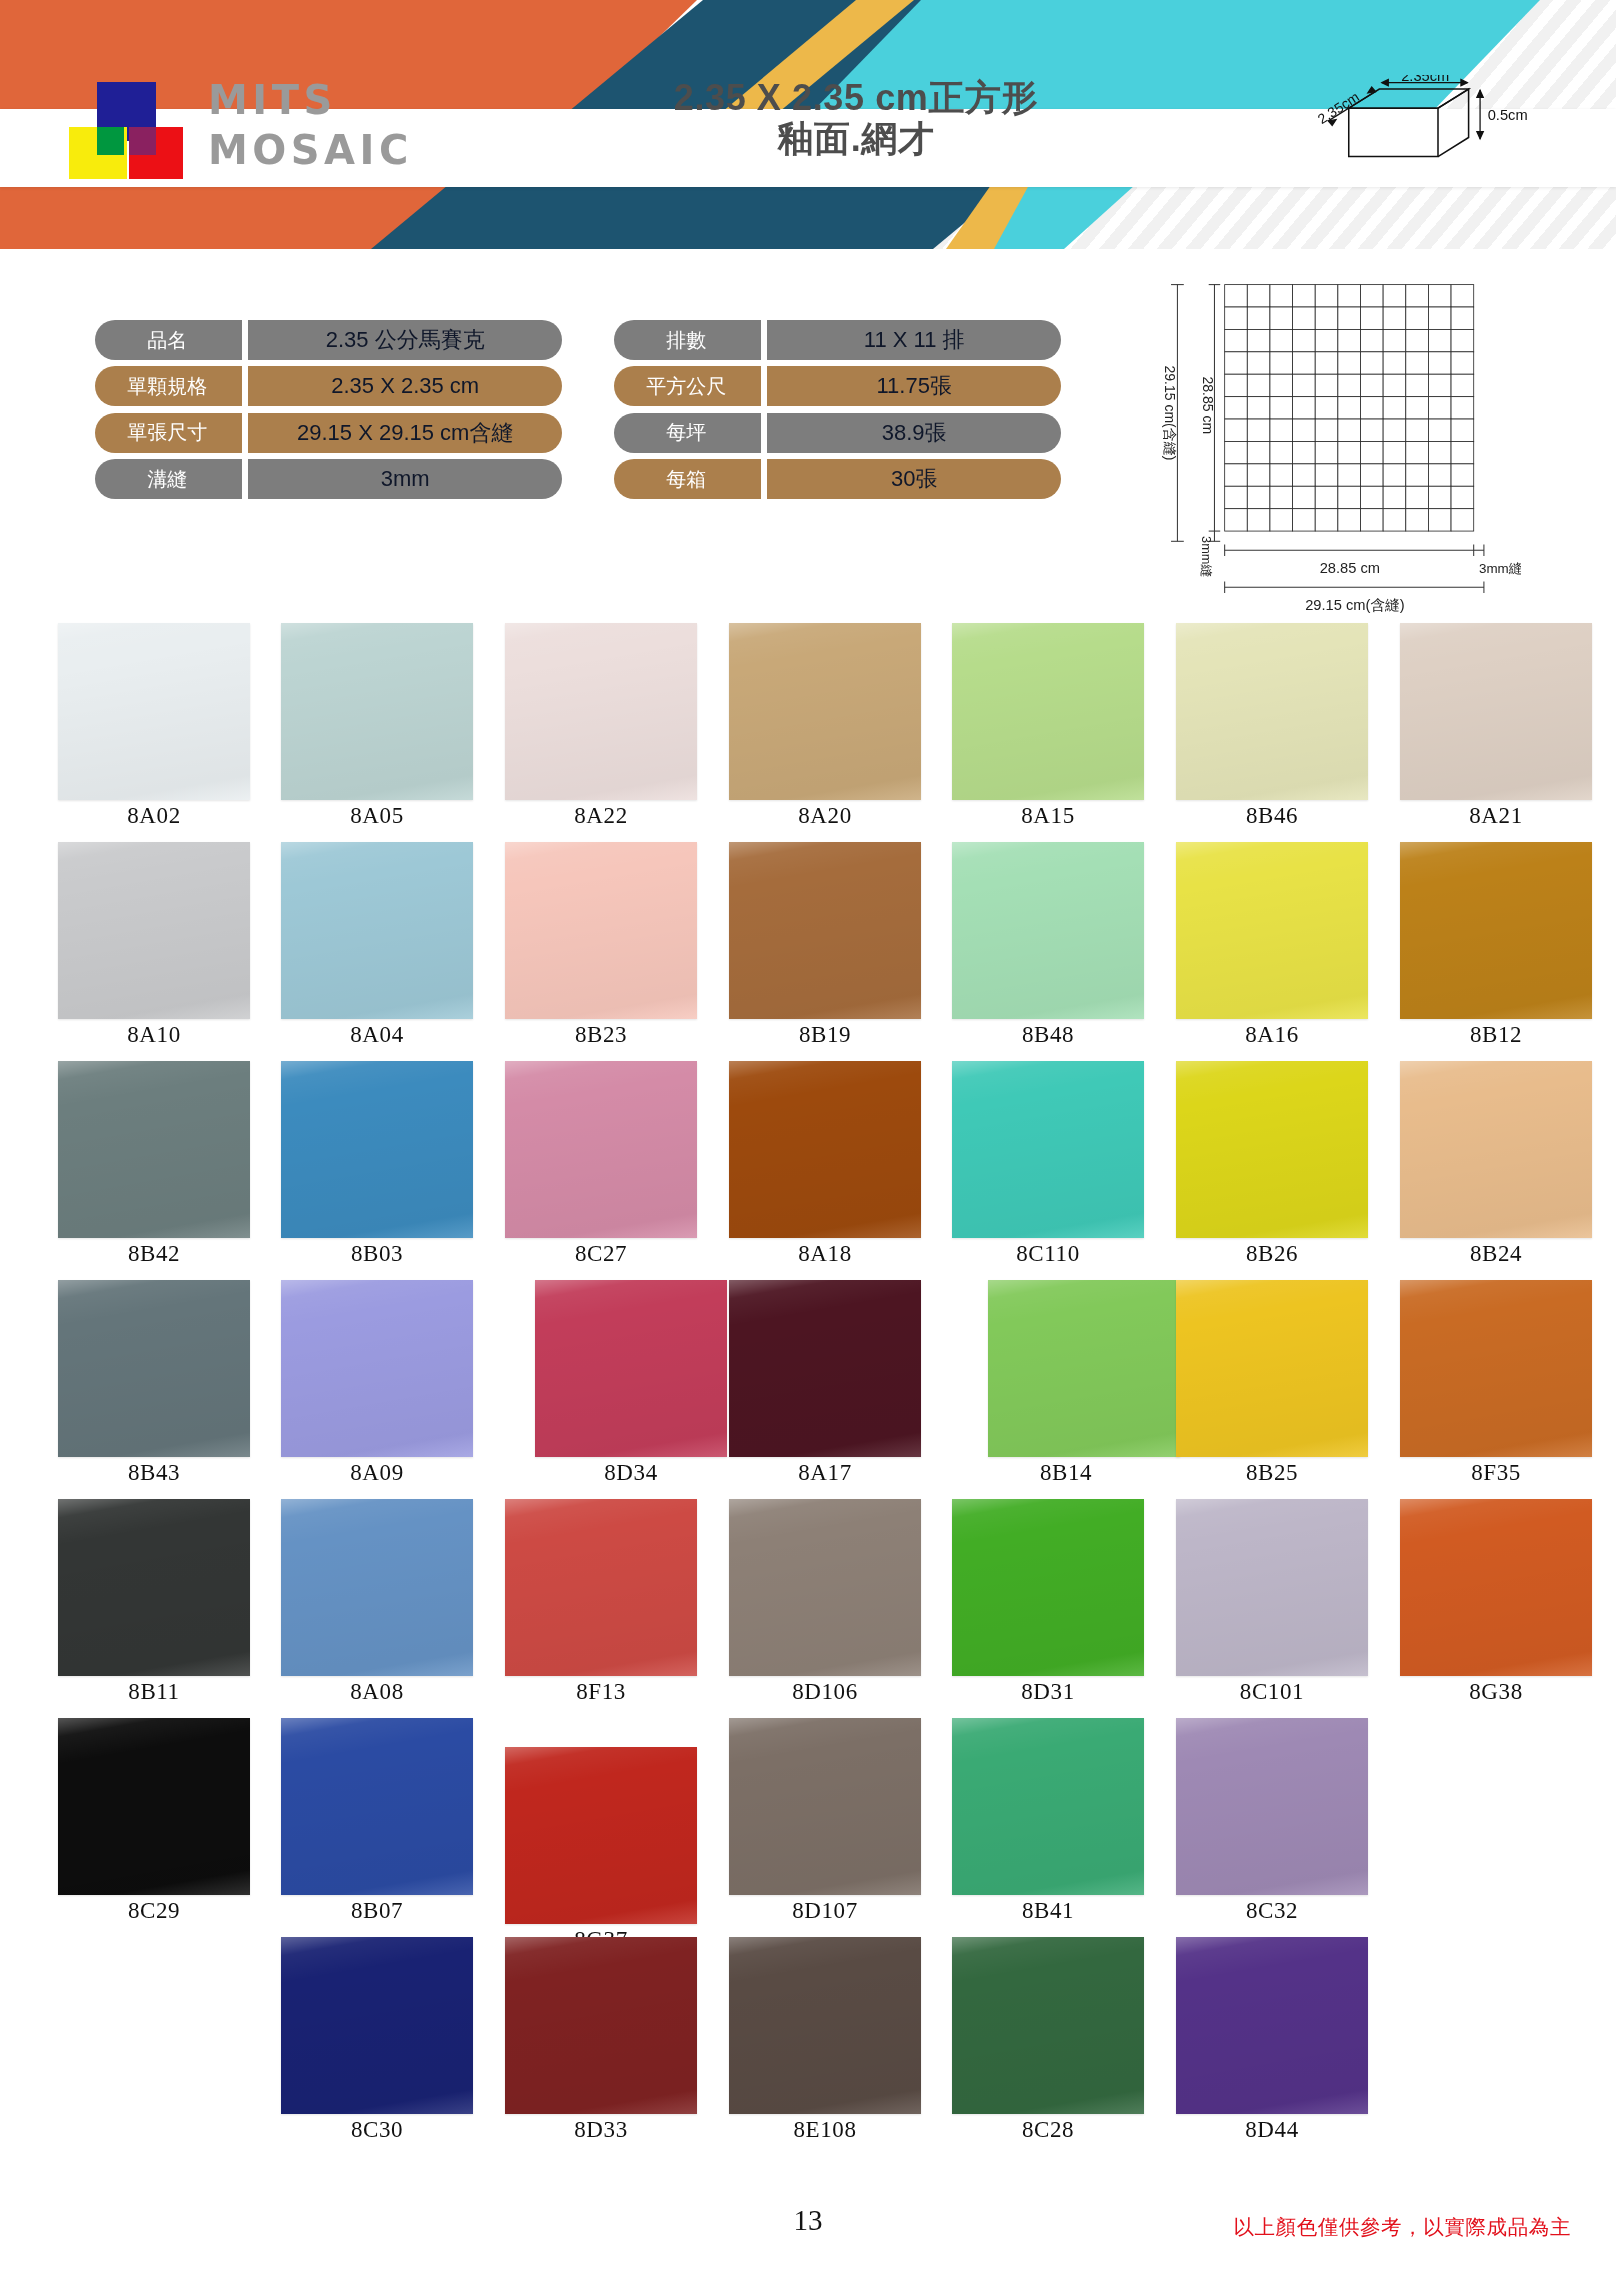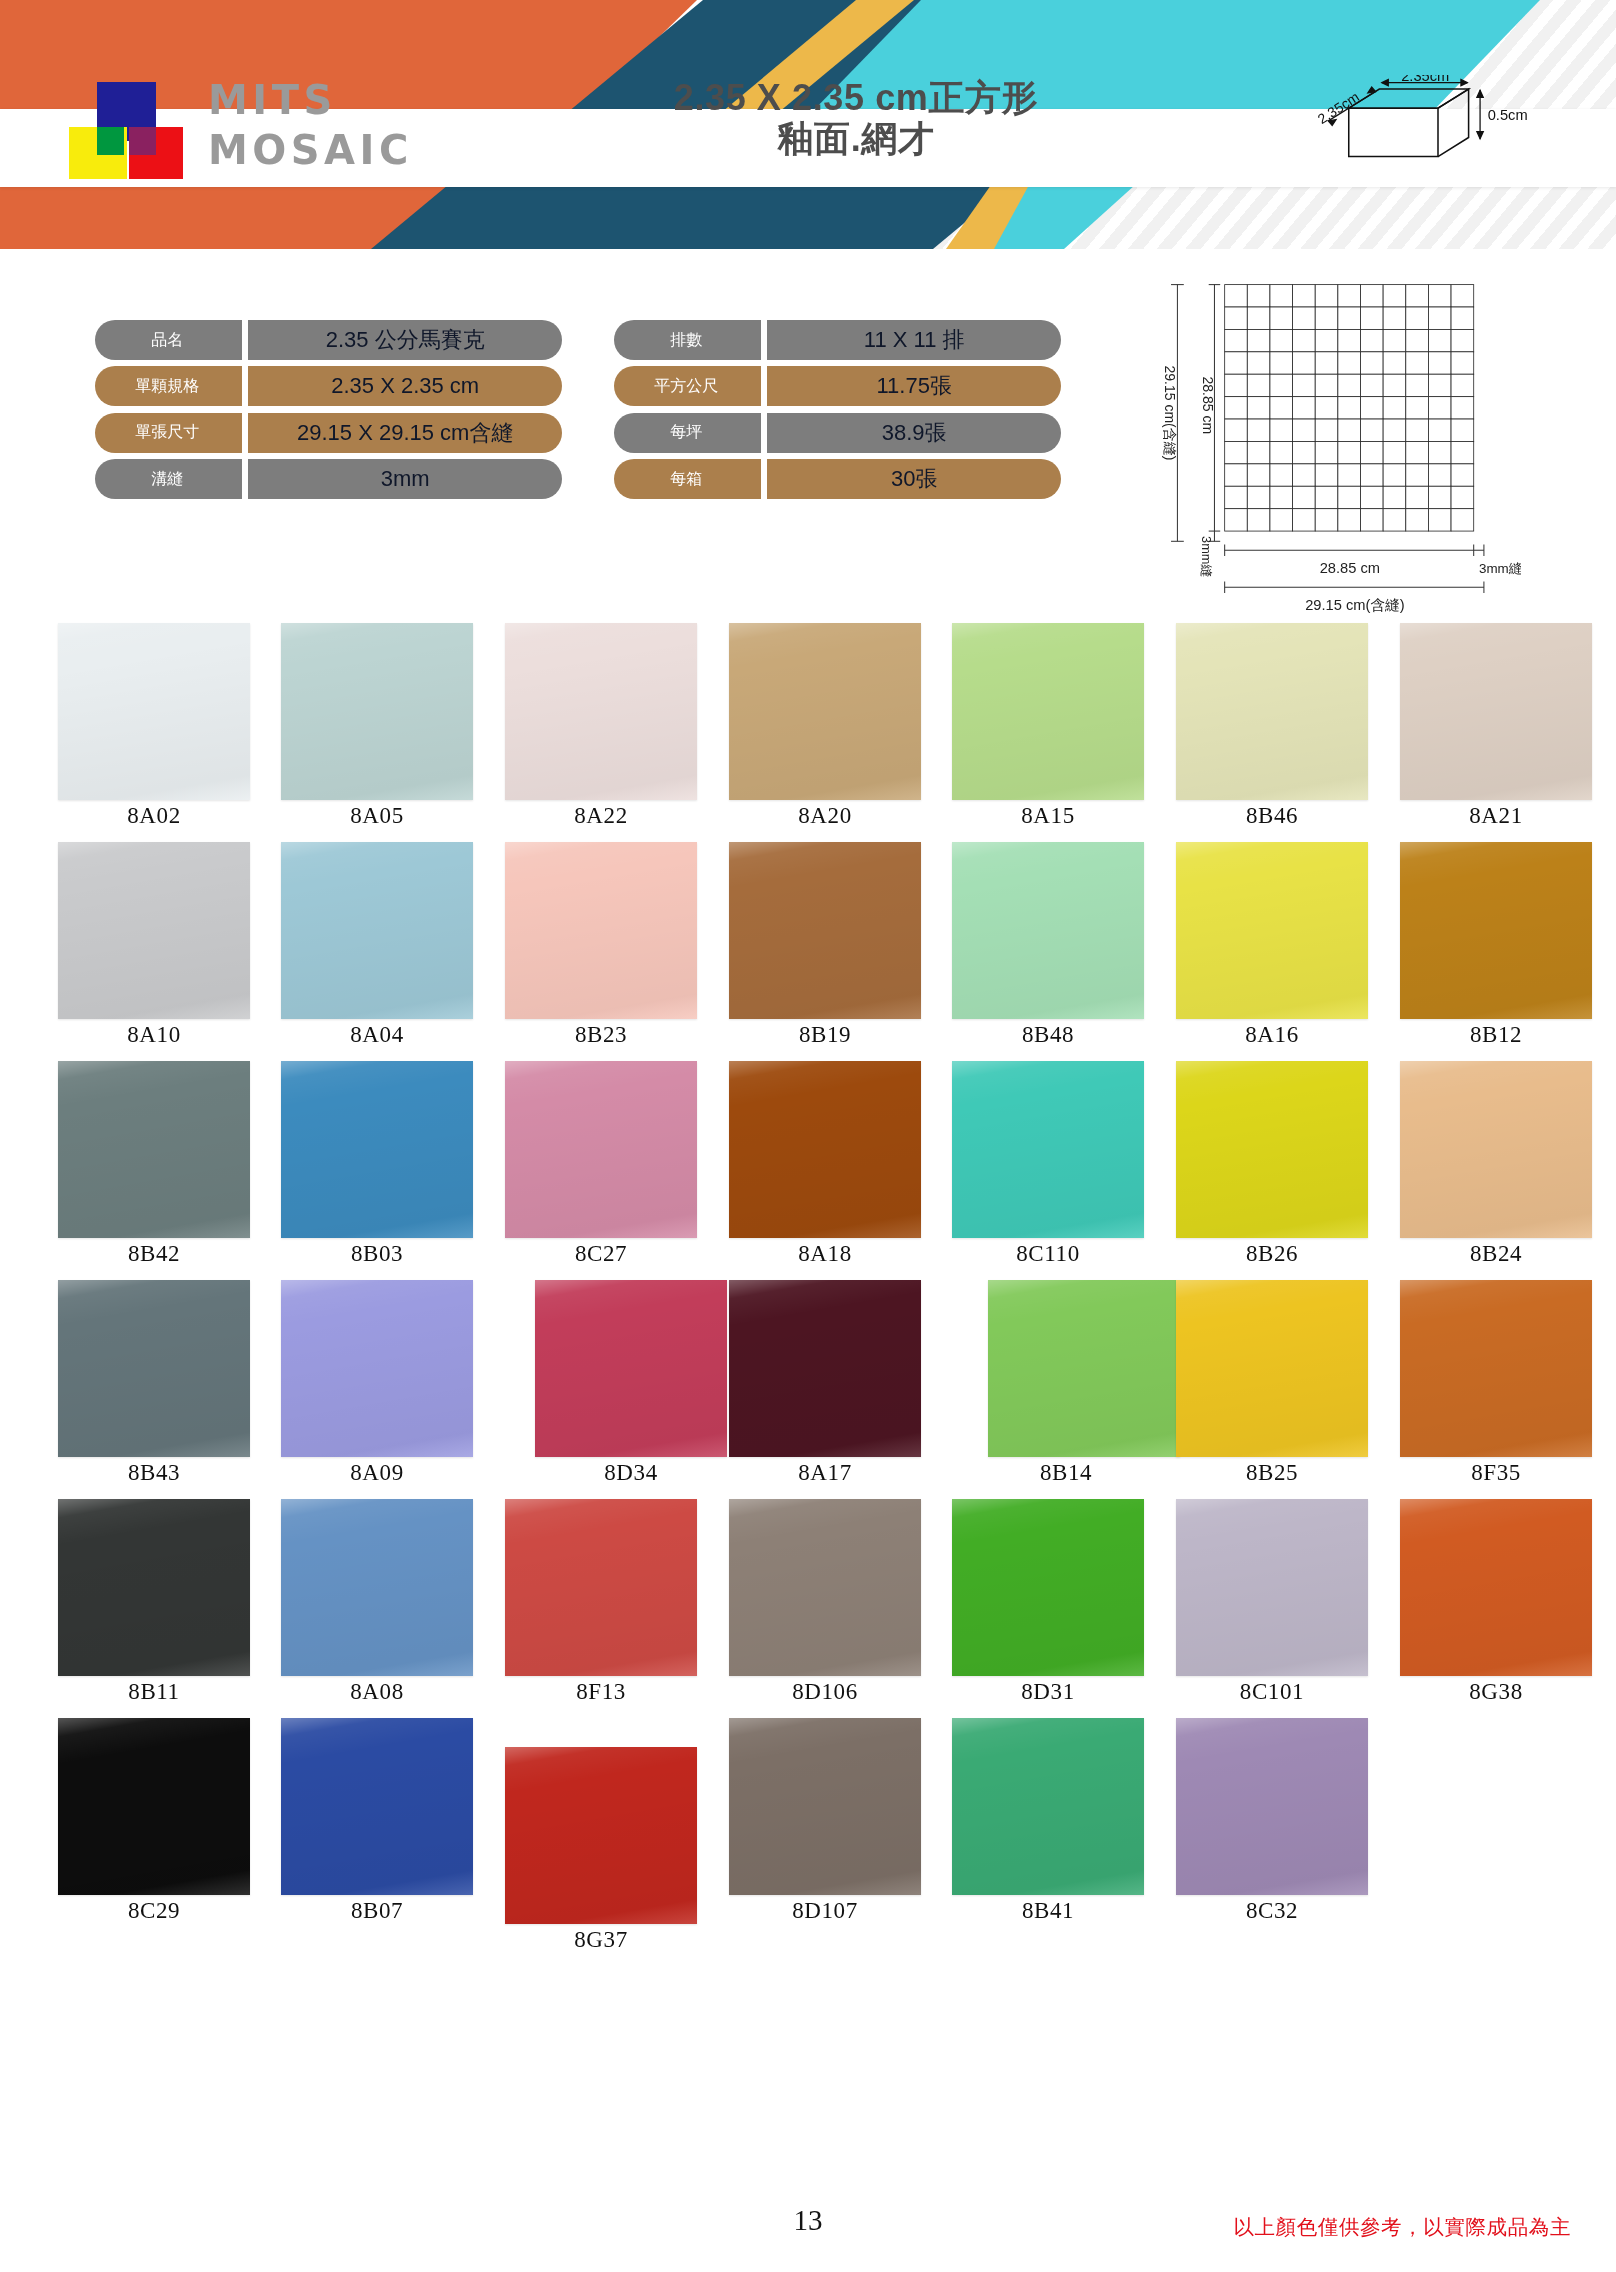--- a/index.html
+++ b/index.html
@@ -118,21 +118,21 @@
   .spec-left  { position: absolute; left: 95px; top: 320px;  width: 467px; }
   .spec-right { position: absolute; left: 614px; top: 320px;  width: 447px; }
   .spec-row {
     display: flex; align-items: stretch;
     height: 40px; margin-bottom: 6.4px;
   }
   .spec-key {
     width: 147px;
     border-radius: 20.5px 0 0 20.5px;
     display: flex; align-items: center; justify-content: center;
-    color: #ffffff; font-size: 16px;
+    color: #ffffff; font-size: 20px;
     padding-right: 2.6px;
   }
   .spec-gap { width: 6.4px; background: transparent; }
   .spec-val {
     flex: 1;
     border-radius: 0 20.5px 20.5px 0;
     display: flex; align-items: center; justify-content: center;
     color: #0f172a; font-size: 22px;
   }
   .spec-row.grey .spec-key, .spec-row.grey .spec-val { background: #7d7d7d; }
@@ -638,19 +638,41 @@
         </div>
         <div class="swatch-cell" style="left: 952px;">
           <div class="swatch-chip" style="background: linear-gradient(170deg, rgba(255, 255, 255, 0.3) 0%, rgba(255, 255, 255, 0.05) 9%, rgba(0, 0, 0, 0) 22%, rgba(0, 0, 0, 0.043) 88%, rgba(255, 255, 255, 0.14) 100%), rgb(58, 170, 116);"></div>
           <div class="swatch-label">8B41</div>
         </div>
         <div class="swatch-cell" style="left: 1176px;">
           <div class="swatch-chip" style="background: linear-gradient(170deg, rgba(255, 255, 255, 0.3) 0%, rgba(255, 255, 255, 0.05) 9%, rgba(0, 0, 0, 0) 22%, rgba(0, 0, 0, 0.043) 88%, rgba(255, 255, 255, 0.14) 100%), rgb(158, 137, 180);"></div>
           <div class="swatch-label">8C32</div>
         </div>
       </div>
+      <div class="swatch-row">
+        <div class="swatch-cell" style="left: 281px;">
+          <div class="swatch-chip" style="background: linear-gradient(170deg, rgba(255, 255, 255, 0.3) 0%, rgba(255, 255, 255, 0.05) 9%, rgba(0, 0, 0, 0) 22%, rgba(0, 0, 0, 0.043) 88%, rgba(255, 255, 255, 0.14) 100%), rgb(25, 34, 115);"></div>
+          <div class="swatch-label">8C30</div>
+        </div>
+        <div class="swatch-cell" style="left: 505px;">
+          <div class="swatch-chip" style="background: linear-gradient(170deg, rgba(255, 255, 255, 0.3) 0%, rgba(255, 255, 255, 0.05) 9%, rgba(0, 0, 0, 0) 22%, rgba(0, 0, 0, 0.043) 88%, rgba(255, 255, 255, 0.14) 100%), rgb(127, 34, 34);"></div>
+          <div class="swatch-label">8D33</div>
+        </div>
+        <div class="swatch-cell" style="left: 729px;">
+          <div class="swatch-chip" style="background: linear-gradient(170deg, rgba(255, 255, 255, 0.3) 0%, rgba(255, 255, 255, 0.05) 9%, rgba(0, 0, 0, 0) 22%, rgba(0, 0, 0, 0.043) 88%, rgba(255, 255, 255, 0.14) 100%), rgb(89, 75, 68);"></div>
+          <div class="swatch-label">8E108</div>
+        </div>
+        <div class="swatch-cell" style="left: 952px;">
+          <div class="swatch-chip" style="background: linear-gradient(170deg, rgba(255, 255, 255, 0.3) 0%, rgba(255, 255, 255, 0.05) 9%, rgba(0, 0, 0, 0) 22%, rgba(0, 0, 0, 0.043) 88%, rgba(255, 255, 255, 0.14) 100%), rgb(51, 104, 63);"></div>
+          <div class="swatch-label">8C28</div>
+        </div>
+        <div class="swatch-cell" style="left: 1176px;">
+          <div class="swatch-chip" style="background: linear-gradient(170deg, rgba(255, 255, 255, 0.3) 0%, rgba(255, 255, 255, 0.05) 9%, rgba(0, 0, 0, 0) 22%, rgba(0, 0, 0, 0.043) 88%, rgba(255, 255, 255, 0.14) 100%), rgb(84, 50, 136);"></div>
+          <div class="swatch-label">8D44</div>
+        </div>
+      </div>
     </div>
 
   <div class="page-number">13</div>
   <div class="footer-note">以上顏色僅供參考，以實際成品為主</div>
 
 </div>
 
 
 </body></html>

